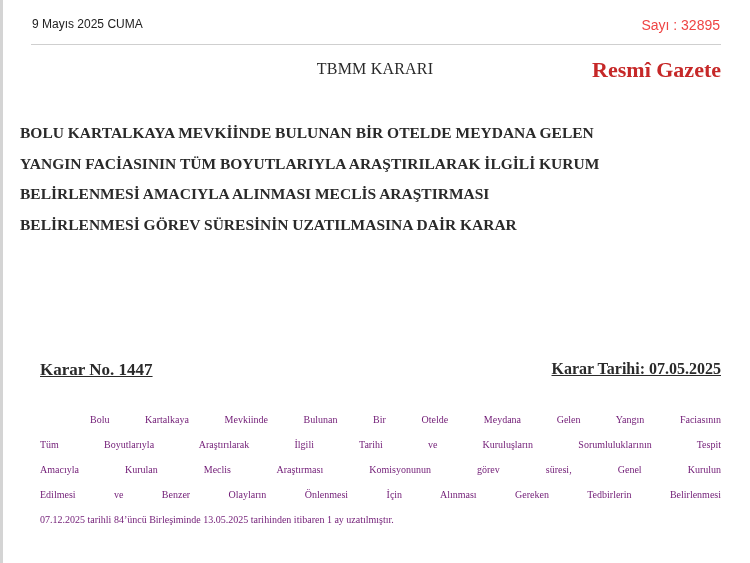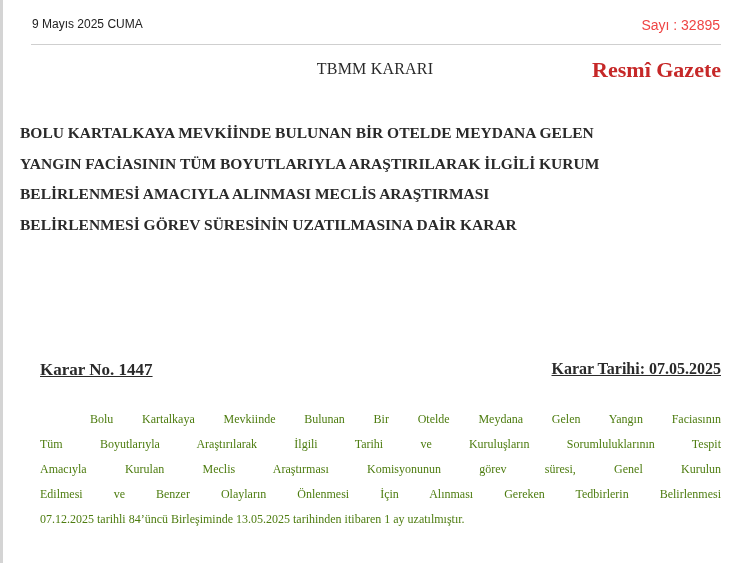--- a/index.html
+++ b/index.html
@@ -105,23 +105,23 @@
       font-weight: bold;
       font-size: 16px;
       text-decoration: underline;
       color: #2a2a2a;
     }
     .body-text {
       position: absolute;
       left: 40px;
       width: 681px;
       top: 407px;
-      font-size: 12px;
+      font-size: 10px;
       line-height: 25px;
-      color: #4d7c0f;
+      color: #701a75;
       text-align: justify;
       text-align-last: left;
     }
     .body-text .line {
       display: block;
       text-align: justify;
       text-align-last: justify;
       white-space: nowrap;
     }
     .body-text .line.first { padding-left: 50px; }

